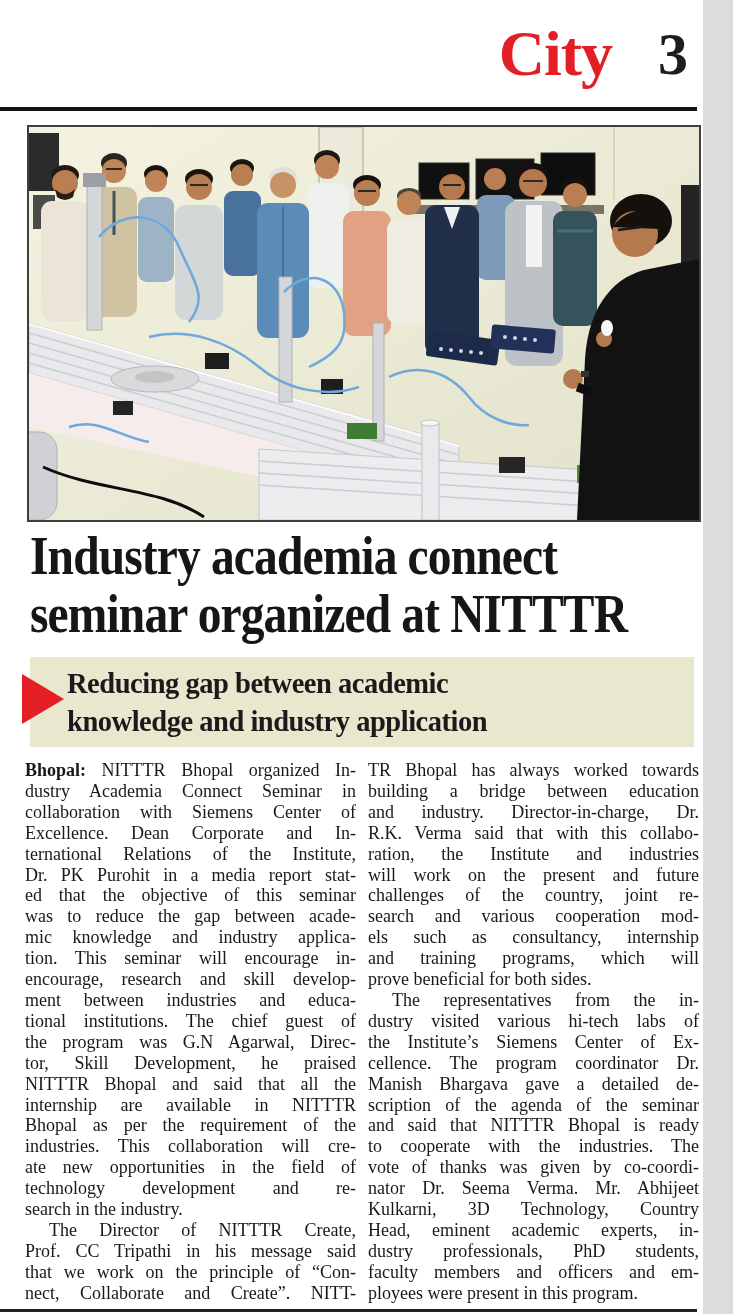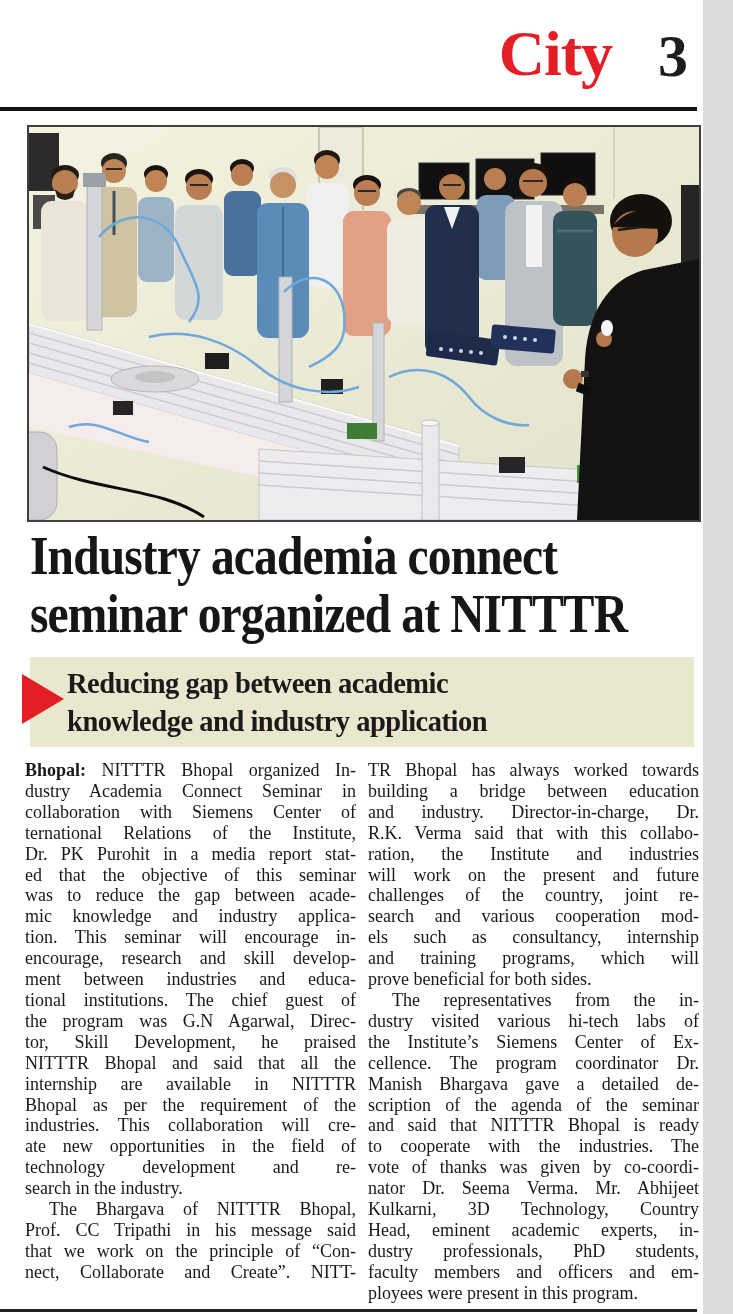--- a/index.html
+++ b/index.html
@@ -1,19 +1,19 @@
 <!DOCTYPE html>
 <html><head>
 <meta charset="utf-8">
 <style>
   html,body{margin:0;padding:0;}
   .page{position:relative;width:733px;height:1314px;background:#ffffff;overflow:hidden;
         font-family:"Liberation Serif",serif;color:#1b1b1b;}
   .edge-strip{position:absolute;top:0;right:0;width:30px;height:1314px;background:#dcdcdc;}
-  .masthead{position:absolute;top:22px;right:45px;display:flex;align-items:flex-end;gap:46px;}
+  .masthead{position:absolute;top:22px;right:45px;display:flex;align-items:center;gap:46px;}
   .city{font-size:64px;font-weight:bold;color:#e31e24;letter-spacing:-1px;line-height:1;}
   .pagenum{font-size:60px;font-weight:bold;color:#1d1d1d;line-height:1;}
   .rule-top{position:absolute;top:107px;left:0;width:697px;height:4px;background:#121212;}
   .photo-frame{position:absolute;top:125px;left:27px;width:670px;height:393px;border:2px solid #3f3f3f;background:#ece9d6;}
   .photo-frame svg{display:block;}
   .headline{position:absolute;top:527px;left:30px;width:690px;font-weight:bold;color:#161616;}
   .hl-line{height:58px;line-height:58px;font-size:54px;letter-spacing:-1px;}
   .hl-line>span{display:inline-block;transform:scaleX(0.88);transform-origin:0 50%;white-space:nowrap;}
   .subhead{position:absolute;top:657px;left:30px;width:664px;height:90px;background:#eae7cf;}
   .subhead-tri{position:absolute;left:-8px;top:17px;width:0;height:0;
@@ -223,39 +223,40 @@
       <div class="sh-line"><span>Reducing gap between academic</span></div>
       <div class="sh-line"><span>knowledge and industry application</span></div>
     </div>
   </div>
 
   <div class="body-cols">
     <div class="col">
         <div class="tline"><b>Bhopal:</b> NITTTR Bhopal organized In-</div>
         <div class="tline">dustry Academia Connect Seminar in</div>
         <div class="tline">collaboration with Siemens Center of</div>
+        <div class="tline">Excellence. Dean Corporate and In-</div>
         <div class="tline">ternational Relations of the Institute,</div>
         <div class="tline">Dr. PK Purohit in a media report stat-</div>
         <div class="tline">ed that the objective of this seminar</div>
         <div class="tline">was to reduce the gap between acade-</div>
         <div class="tline">mic knowledge and industry applica-</div>
         <div class="tline">tion. This seminar will encourage in-</div>
         <div class="tline">encourage, research and skill develop-</div>
         <div class="tline">ment between industries and educa-</div>
         <div class="tline">tional institutions. The chief guest of</div>
         <div class="tline">the program was G.N Agarwal, Direc-</div>
         <div class="tline">tor, Skill Development, he praised</div>
         <div class="tline">NITTTR Bhopal and said that all the</div>
         <div class="tline">internship are available in NITTTR</div>
         <div class="tline">Bhopal as per the requirement of the</div>
         <div class="tline">industries. This collaboration will cre-</div>
         <div class="tline">ate new opportunities in the field of</div>
         <div class="tline">technology development and re-</div>
         <div class="tline pend">search in the industry.</div>
-        <div class="tline indent">The Bhargava of NITTTR Bhopal,</div>
+        <div class="tline indent">The Director of NITTTR Create,</div>
         <div class="tline">Prof. CC Tripathi in his message said</div>
         <div class="tline">that we work on the principle of “Con-</div>
         <div class="tline">nect, Collaborate and Create”. NITT-</div>
       </div>
     <div class="col">
         <div class="tline">TR Bhopal has always worked towards</div>
         <div class="tline">building a bridge between education</div>
         <div class="tline">and industry. Director-in-charge, Dr.</div>
         <div class="tline">R.K. Verma said that with this collabo-</div>
         <div class="tline">ration, the Institute and industries</div>

